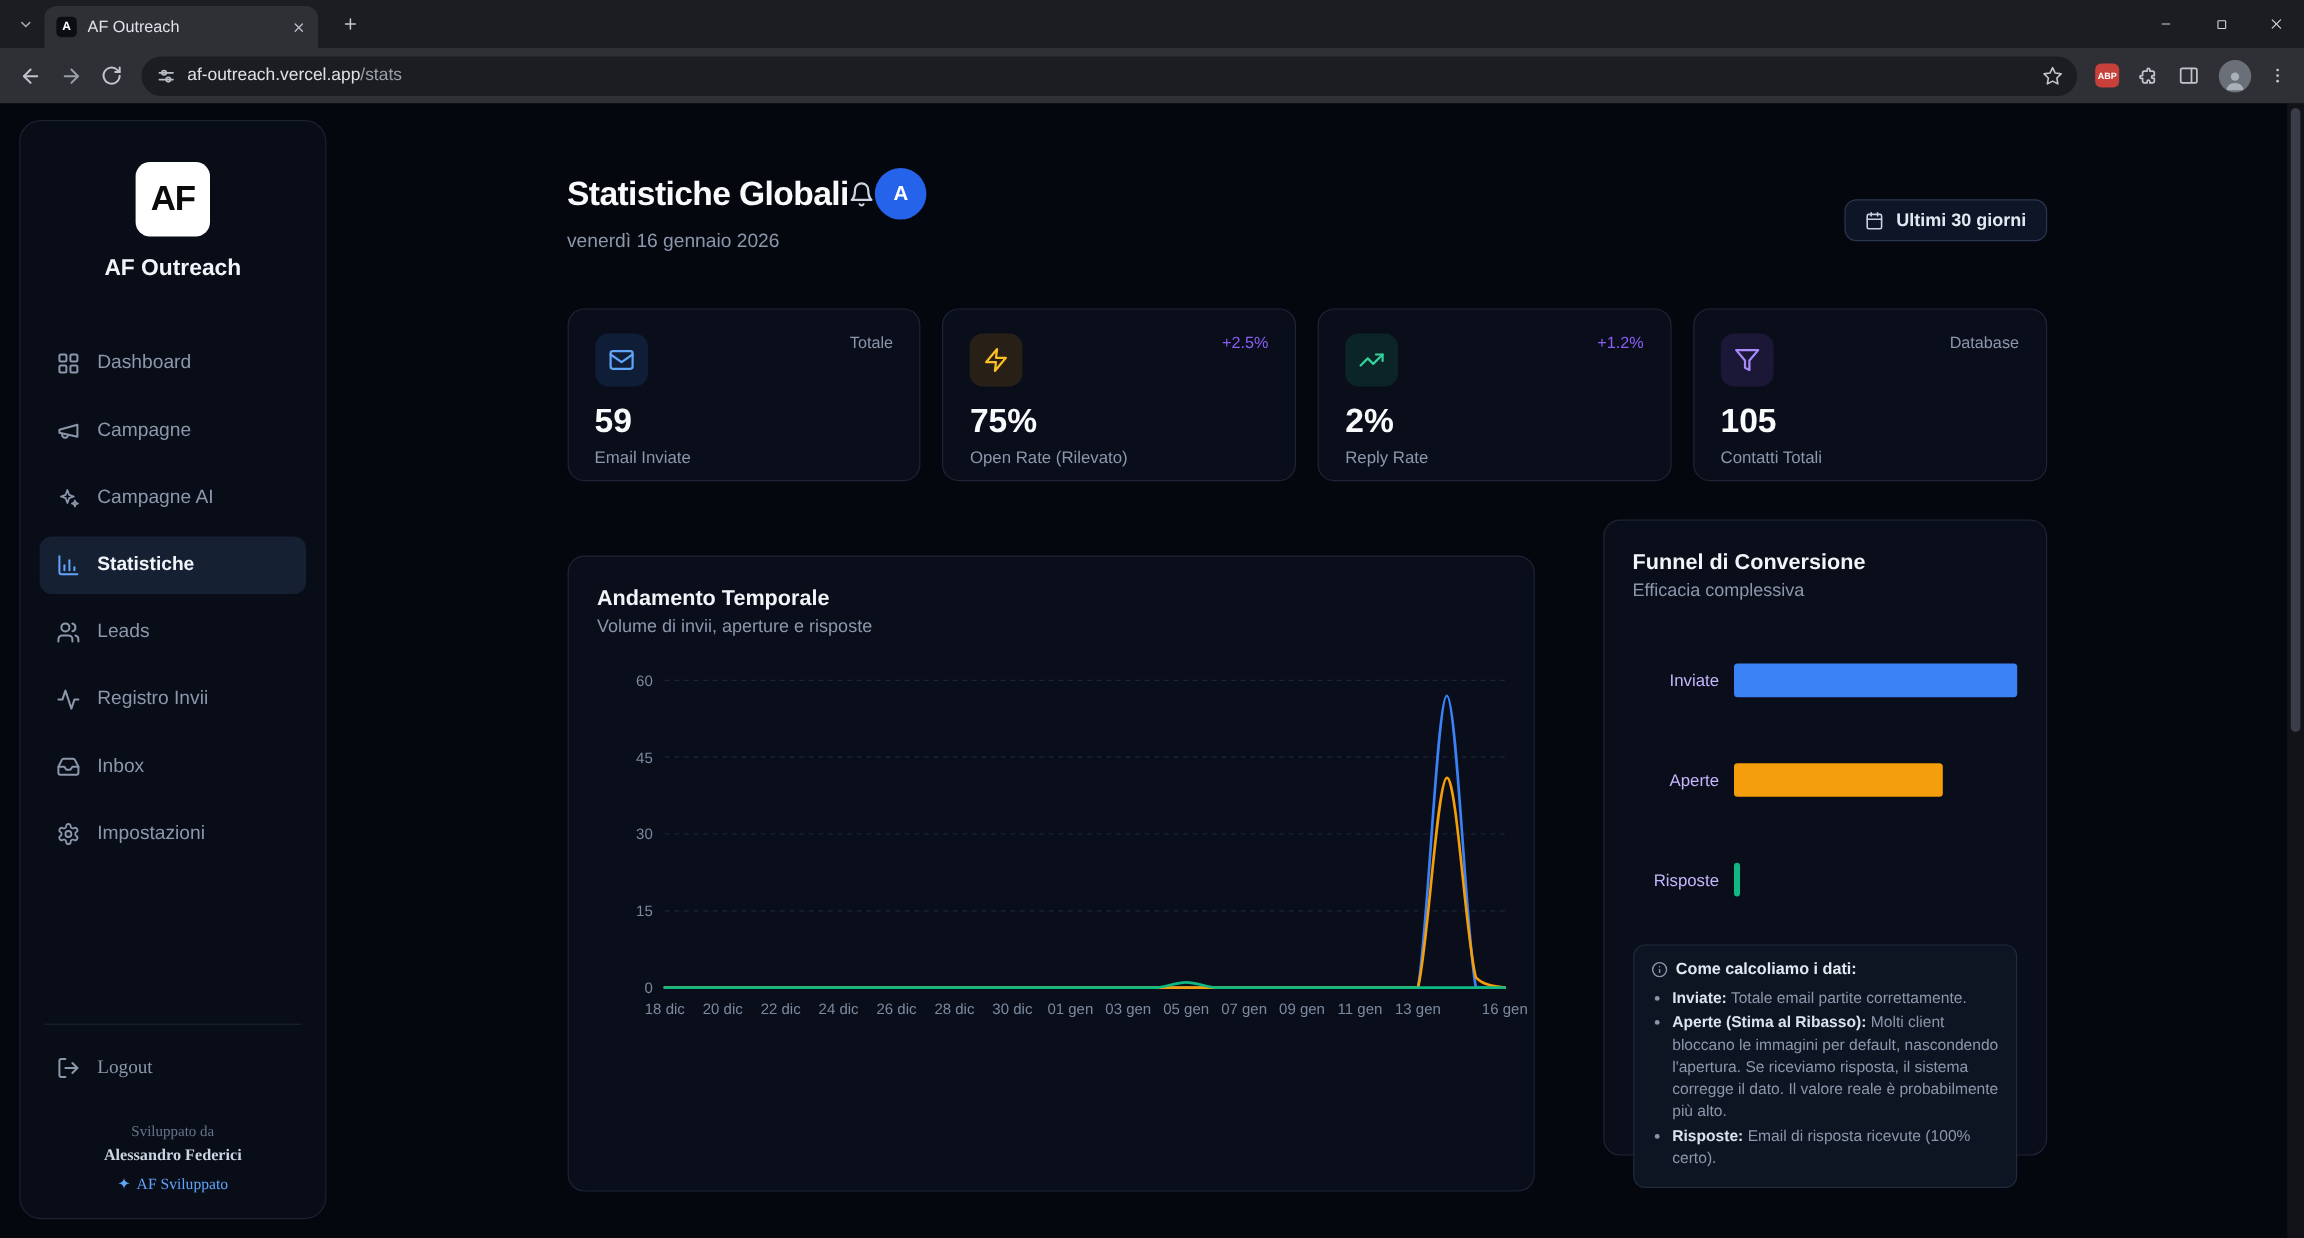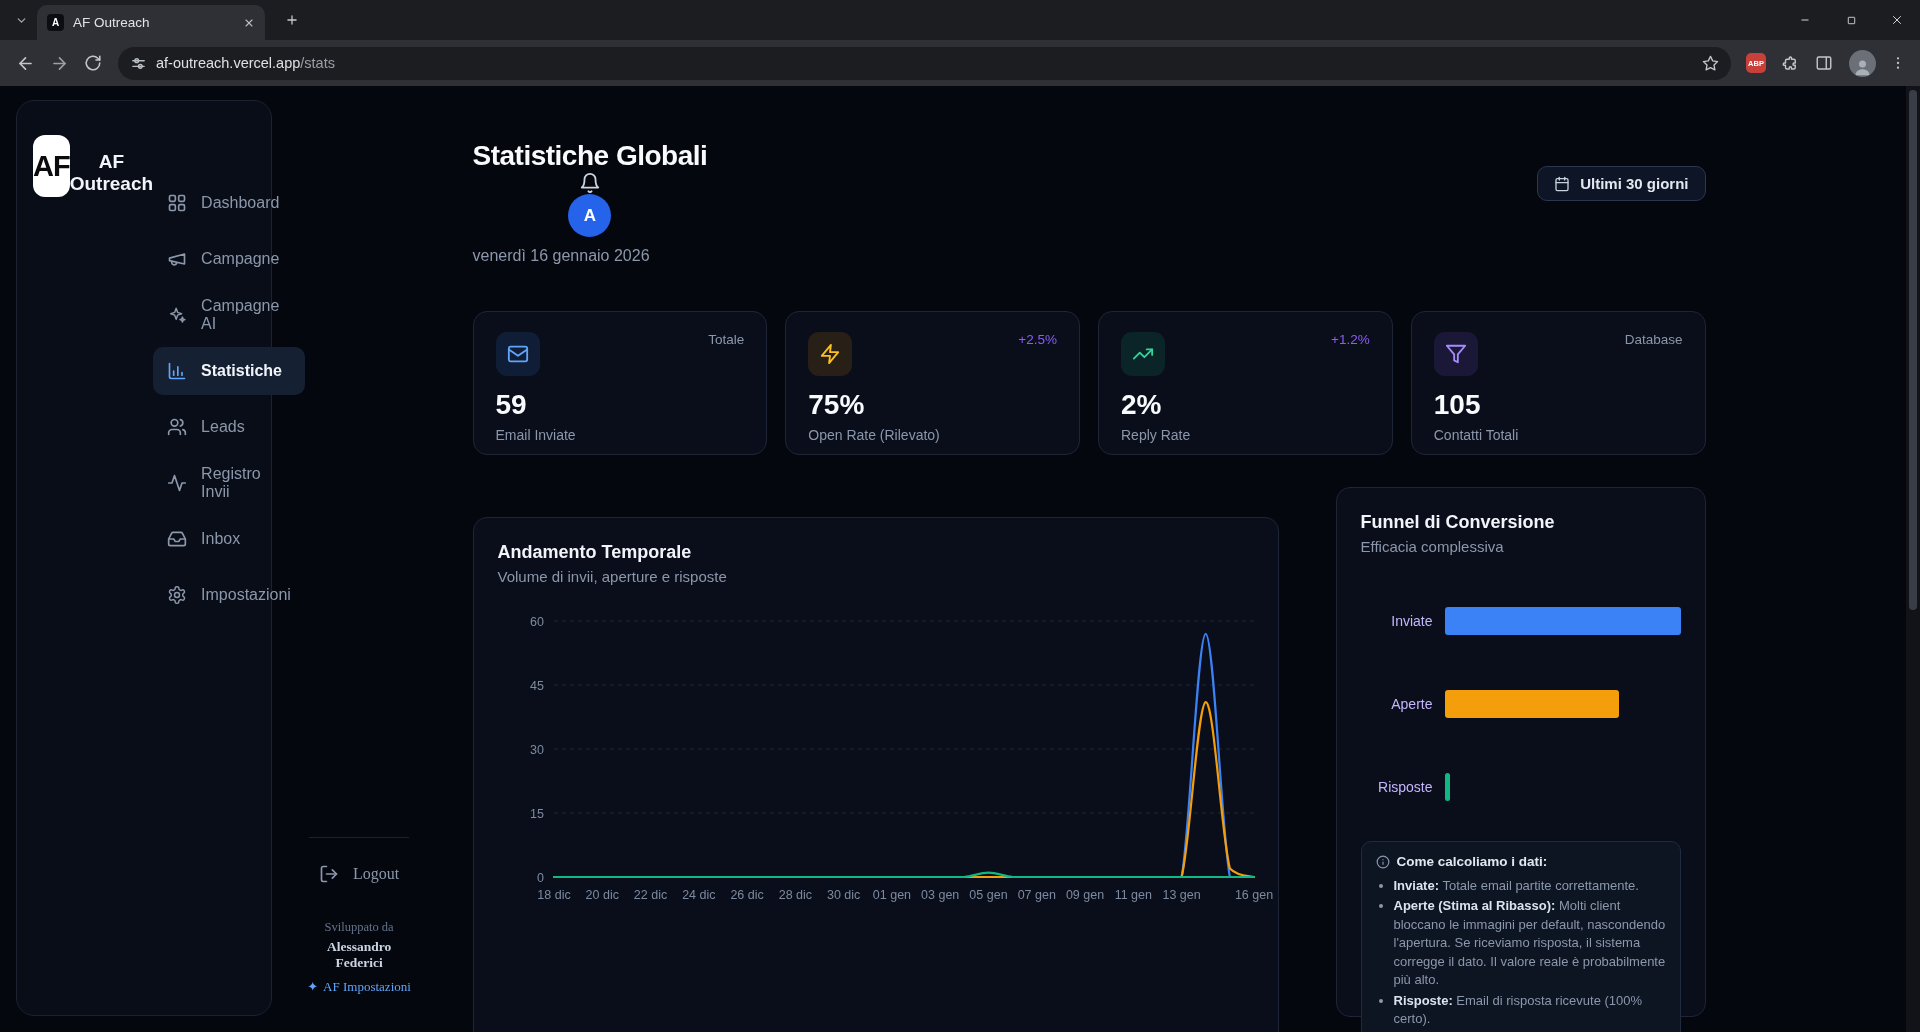--- a/index.html
+++ b/index.html
@@ -27,40 +27,40 @@
   .url-path { color:#9aa0a8; }
   .ext-abp { width:20px; height:20px; background:#c8403a; border-radius:5px; color:#fff; font-size:7.5px; font-weight:bold; display:flex; align-items:center; justify-content:center; margin:0 7px; flex:none; }
   .avatar-tb { width:27px; height:27px; border-radius:50%; background:#6b7078; overflow:hidden; display:flex; align-items:flex-end; justify-content:center; margin:0 8px; flex:none; }
 
   
   .page { position:fixed; top:86px; left:0; right:0; bottom:0; background:#05070e; }
   .pg-scrollbar { position:absolute; top:0; right:0; bottom:0; width:14px; background:#111319; }
   .pg-thumb { position:absolute; top:4px; right:3px; width:8px; height:520px; border-radius:4px; background:#383d47; }
 
   
-  .sidebar { position:absolute; left:16px; top:14px; bottom:16px; width:256px; background:#090d17; border:1px solid #1c2232; border-radius:18px; padding:34px 16px 20px; display:flex; }
+  .sidebar { position:absolute; left:16px; top:14px; bottom:16px; width:256px; background:#090d17; border:1px solid #1c2232; border-radius:18px; padding:34px 16px 20px; display:flex; flex-direction:column; }
   .logo-box { width:62px; height:62px; background:#ffffff; border-radius:12px; color:#0b0b0d; font-weight:bold; font-size:29px; display:flex; align-items:center; justify-content:center; margin:0 auto; letter-spacing:-1px; }
   .app-name { text-align:center; color:#f1f5f9; font-size:19px; font-weight:bold; margin-top:16px; }
   .nav { margin-top:44px; }
   .nav-item { display:flex; align-items:center; gap:14px; height:48px; padding:0 14px; border-radius:10px; color:#8b97ab; font-size:16px; margin-bottom:8px; cursor:pointer; }
   .nav-item.active { background:#162033; color:#f1f5f9; font-weight:bold; }
   .nav-item.active .nav-icon { color:#60a5fa; }
   .nav-icon { width:20px; height:20px; flex:none; color:inherit; }
   .sb-bottom { margin-top:auto;font-family:Liberation Serif, serif; }
   .sb-divider { height:1px; background:#1b2232; margin:0 4px 12px; }
   .sb-footer { text-align:center; margin-top:22px; }
   .f1 { font-size:12.5px; color:#64748b; }
   .f2 { font-size:13.5px; color:#cbd5e1; font-weight:bold; margin-top:4px; }
   .f3 { font-size:13px; color:#60a5fa; margin-top:8px; display:flex; justify-content:center; align-items:center; gap:5px; }
 
   
   .main { position:absolute; left:272px; right:14px; top:0; bottom:0; overflow:hidden; }
   .content { width:1233px; margin:0 auto; padding-top:48px; }
   .page-header { display:flex; justify-content:space-between; align-items:flex-start; }
-  .title-row { display:flex; align-items:center; padding-top:6px;flex-direction:column; }
+  .title-row { display:flex; align-items:center; padding-top:6px; }
   .page-title { font-size:28px; font-weight:bold; color:#f8fafc; letter-spacing:-0.5px; }
   .bell { color:#cbd5e1; }
   .avatar-pg { width:43px; height:43px; border-radius:50%; background:#2563eb; color:#fff; font-size:17px; font-weight:bold; display:flex; align-items:center; justify-content:center; }
   .page-date { margin-top:10px; font-size:16px; color:#8b97ab; }
   .range-btn { margin-top:32px; height:35px; display:flex; align-items:center; gap:10px; padding:0 16px; border-radius:10px; background:#0d1526; border:1px solid #2b3650; color:#e2e8f0; font-size:15px; font-weight:bold; cursor:pointer; }
 
   .stats-grid { display:grid; grid-template-columns:repeat(4,1fr); gap:18px; margin-top:46px; }
   .stat-card { background:#0a0e1a; border:1px solid #1d2536; border-radius:14px; padding:20px 22px; position:relative; height:144px; }
   .stat-icon { width:44px; height:44px; border-radius:11px; display:flex; align-items:center; justify-content:center; }
   .ic-blue   { background:rgba(59,130,246,.13);  color:#60a5fa; }
@@ -301,21 +301,21 @@
               <line x1="21" y1="12" x2="9" y2="12"></line>
             </svg>
         </span>
         <span>Logout</span>
       </div>
       <div class="sb-footer">
         <div class="f1">Sviluppato da</div>
         <div class="f2">Alessandro Federici</div>
         <div class="f3">
           <span>✦</span>
-          <span>AF Impostazioni</span>
+          <span>AF Sviluppato</span>
         </div>
       </div>
     </div>
   </aside>
 
   <div class="main">
     <div class="content">
 
       <div class="page-header">
         <div>

